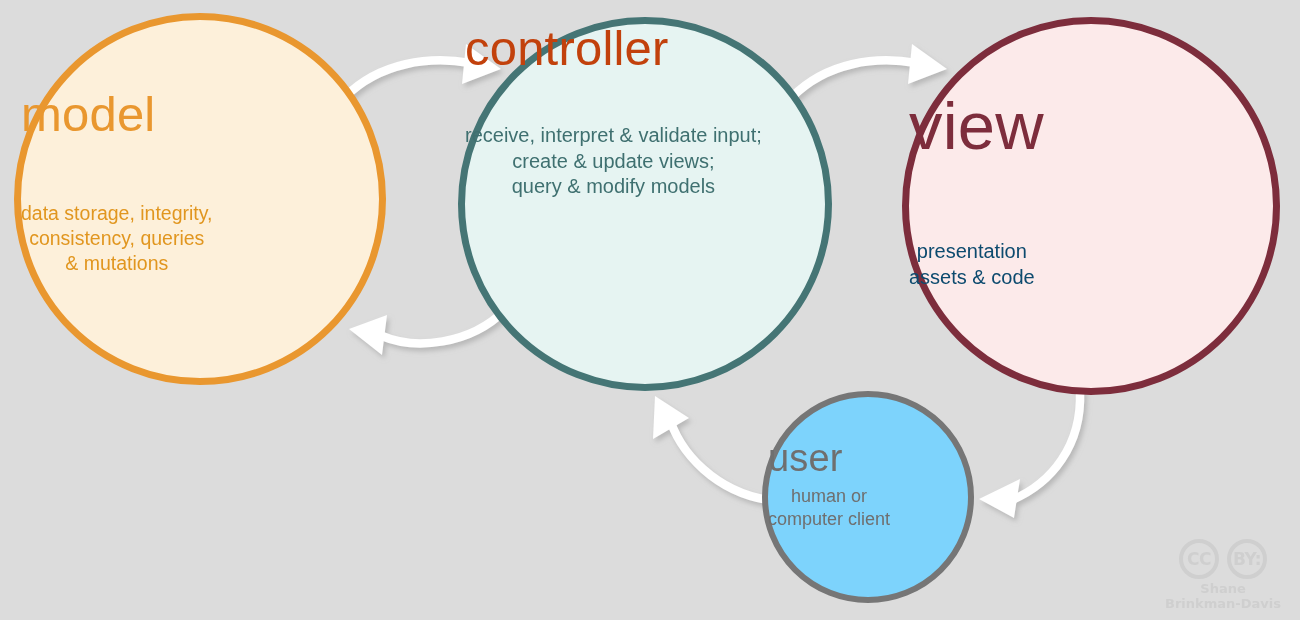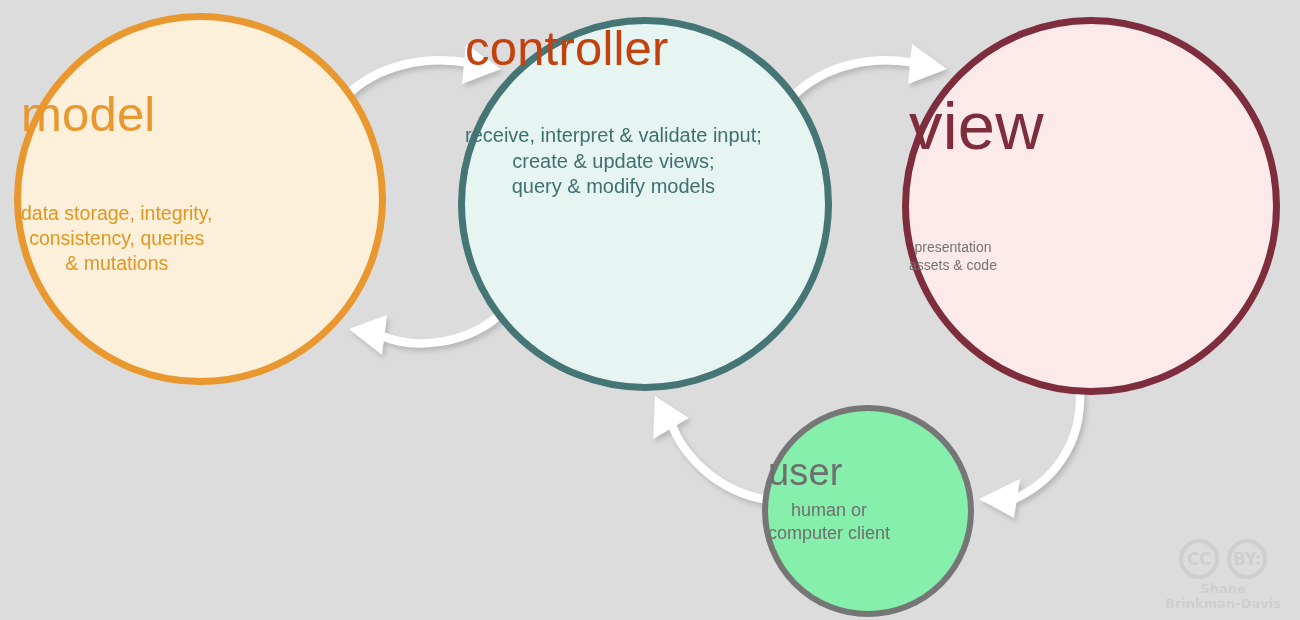--- a/index.html
+++ b/index.html
@@ -83,30 +83,30 @@
     width: 378px; height: 378px;
     background: #fceaea;
     border: 7px solid #7d2d3c;
   }
   #node-view .node-title {
     font-size: 67px;
     color: #7d2d3c;
     margin-top: 68px;
   }
   #node-view .node-desc {
-    font-size: 14px;
-    color: #737373;
+    font-size: 20px;
+    color: #0c4a6e;
     margin-top: 80px;
   }
 
   
   #node-user {
-    left: 762px; top: 405px;
+    left: 762px; top: 391px;
     width: 212px; height: 212px;
-    background: #86efac;
+    background: #7dd3fc;
     border: 6px solid #767676;
   }
   #node-user .node-title {
     font-size: 38px;
     color: #6f6f6f;
     margin-top: 42px;
   }
   #node-user .node-desc {
     font-size: 18px;
     color: #6f6f6f;

